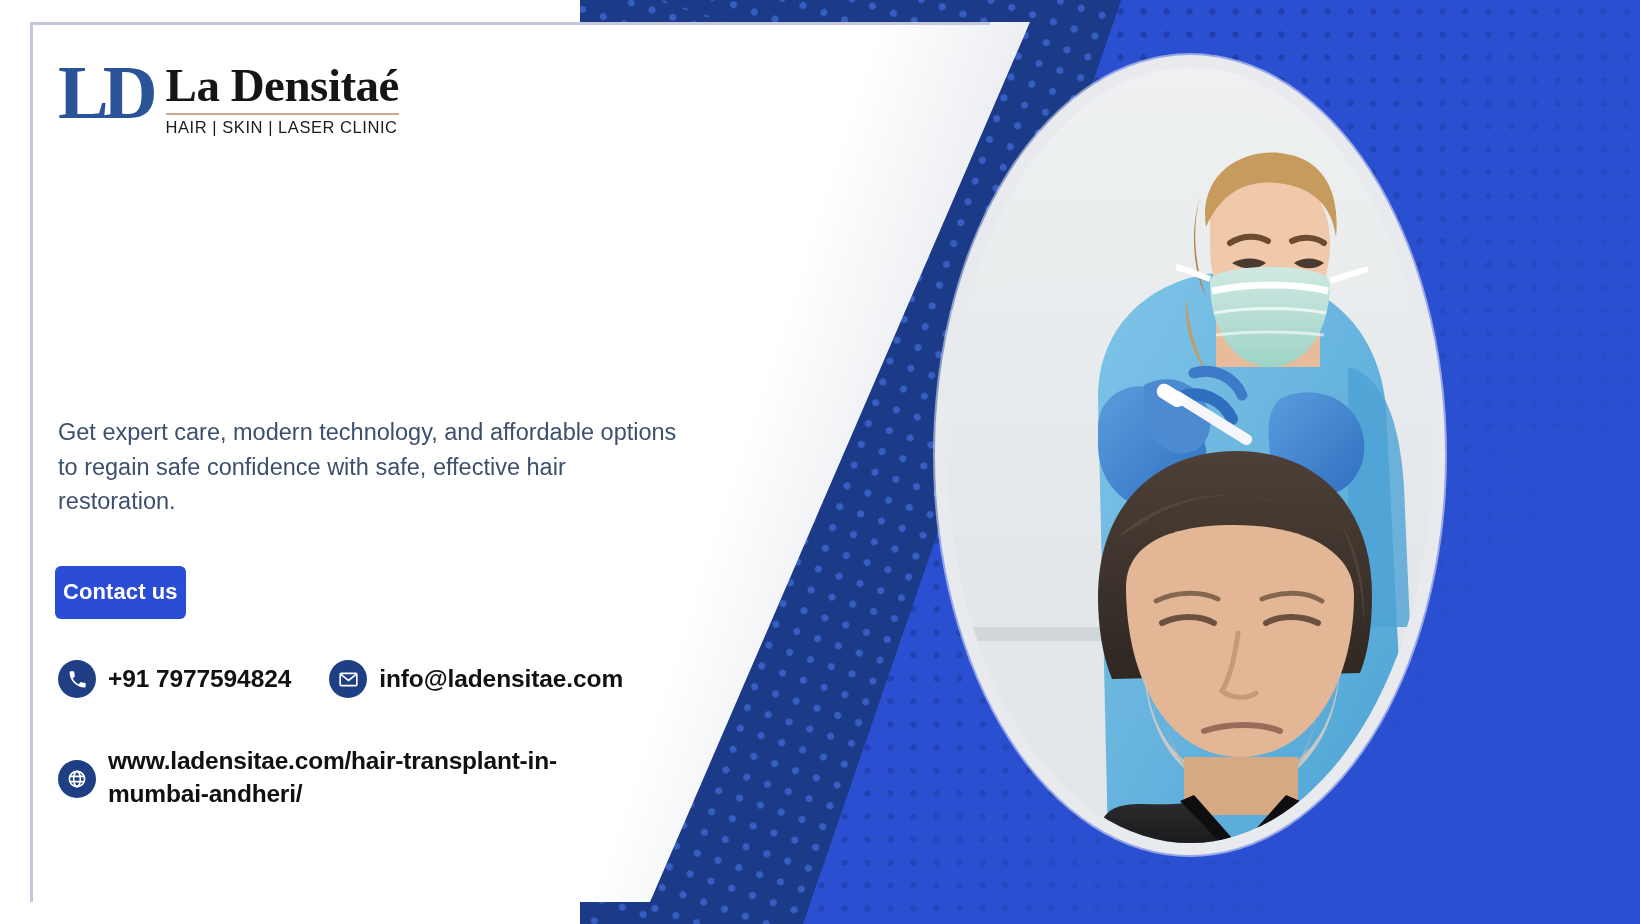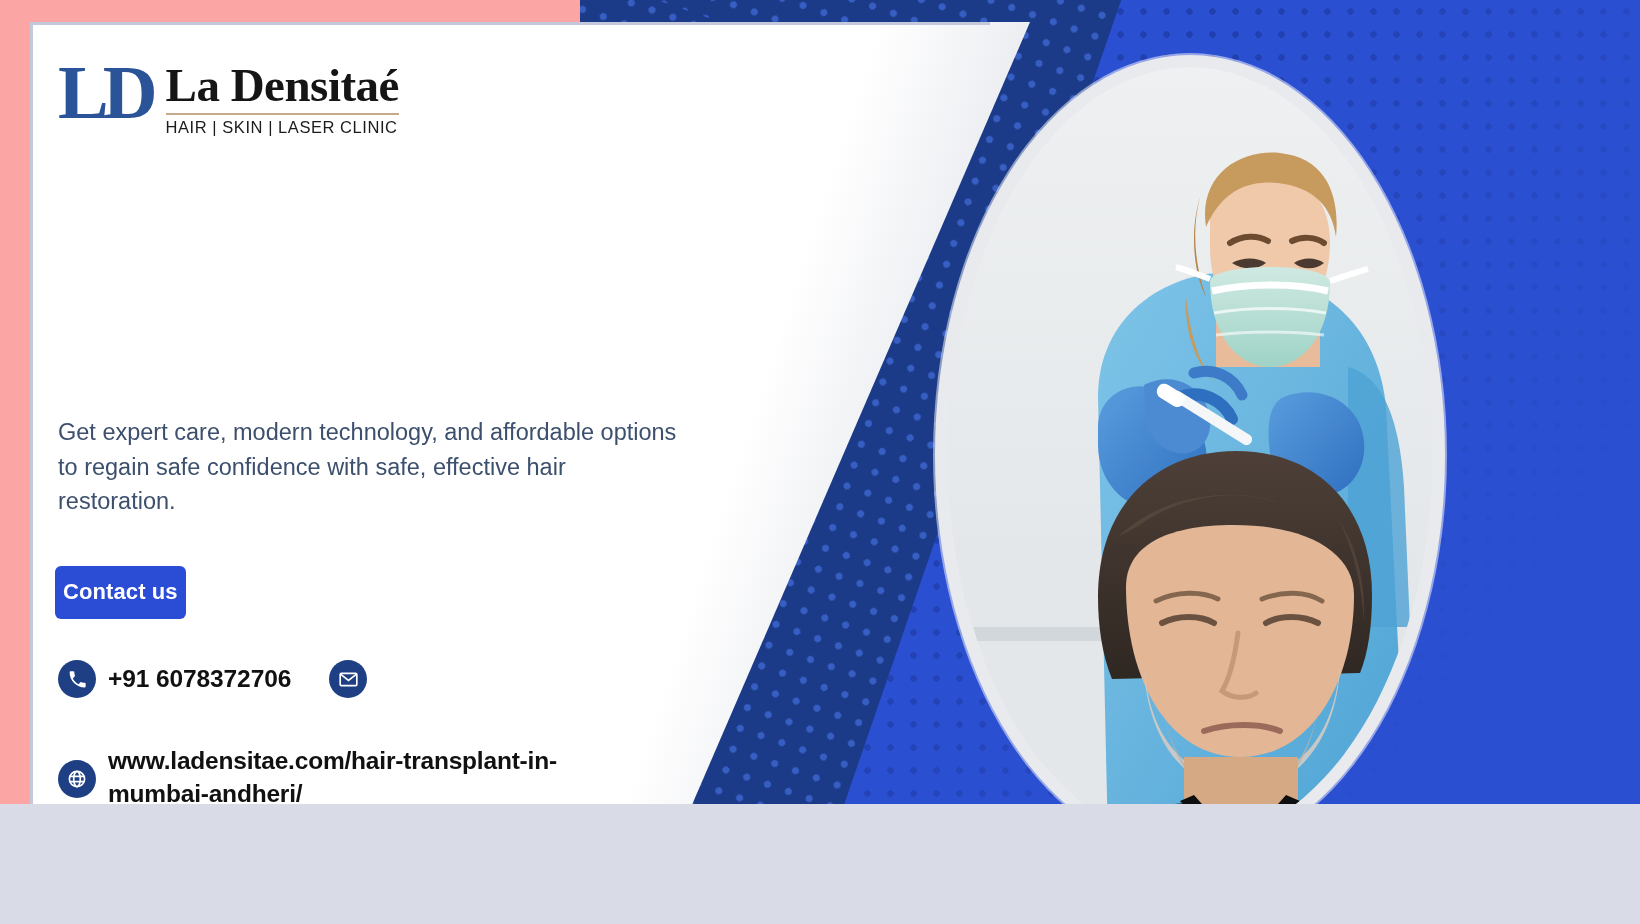--- a/index.html
+++ b/index.html
@@ -6,22 +6,22 @@
   * { box-sizing: border-box; margin: 0; padding: 0; }
   html, body {
     width: 1640px; height: 924px;
     font-family: "Liberation Sans", sans-serif;
     overflow: hidden;
   }
   body { background: #d9dce7; }
 
   .banner {
     position: relative;
-    width: 1640px; height: 804px;
-    background: #fca5a5;
+    width: 1640px; height: 924px;
+    background: #ffffff;
     overflow: hidden;
   }
 
   
   .art-layer {
     position: absolute;
     top: 0; right: 0;
     width: 1060px; height: 924px;
     overflow: hidden;
   }
@@ -398,30 +398,31 @@
     <button class="cta">Contact us</button>
 
     <div class="contact-row primary">
 
       <div class="contact-item">
         <span class="ic">
           <svg width="21" height="21" viewBox="0 0 24 24" fill="#ffffff">
             <path d="M6.6 10.8c1.4 2.8 3.8 5.2 6.6 6.6l2.2-2.2c.3-.3.7-.4 1.1-.2 1.2.4 2.5.6 3.8.6.6 0 1 .4 1 1V20c0 .6-.4 1-1 1C10.8 21 3 13.2 3 3.6c0-.6.4-1 1-1h3.4c.6 0 1 .4 1 1 0 1.3.2 2.6.6 3.8.1.4 0 .8-.2 1.1L6.6 10.8z"></path>
           </svg>
         </span>
-        <span class="ctext">+91 6078372706</span>
+        <span class="ctext">+91 7977594824</span>
       </div>
 
       <div class="contact-item">
         <span class="ic">
           <svg width="21" height="21" viewBox="0 0 24 24" fill="none" stroke="#ffffff" stroke-width="1.9">
             <rect x="2.5" y="5" width="19" height="14" rx="1.4" fill="#1f3f84"></rect>
             <path d="M2.8 5.8 12 13 21.2 5.8"></path>
           </svg>
         </span>
+        <span class="ctext">info@ladensitae.com</span>
       </div>
 
     </div>
 
     <div class="contact-row web">
       <div class="contact-item">
         <span class="ic">
           <svg width="22" height="22" viewBox="0 0 24 24" fill="none" stroke="#ffffff" stroke-width="1.8">
             <circle cx="12" cy="12" r="8.3"></circle>
             <ellipse cx="12" cy="12" rx="3.6" ry="8.3"></ellipse>

